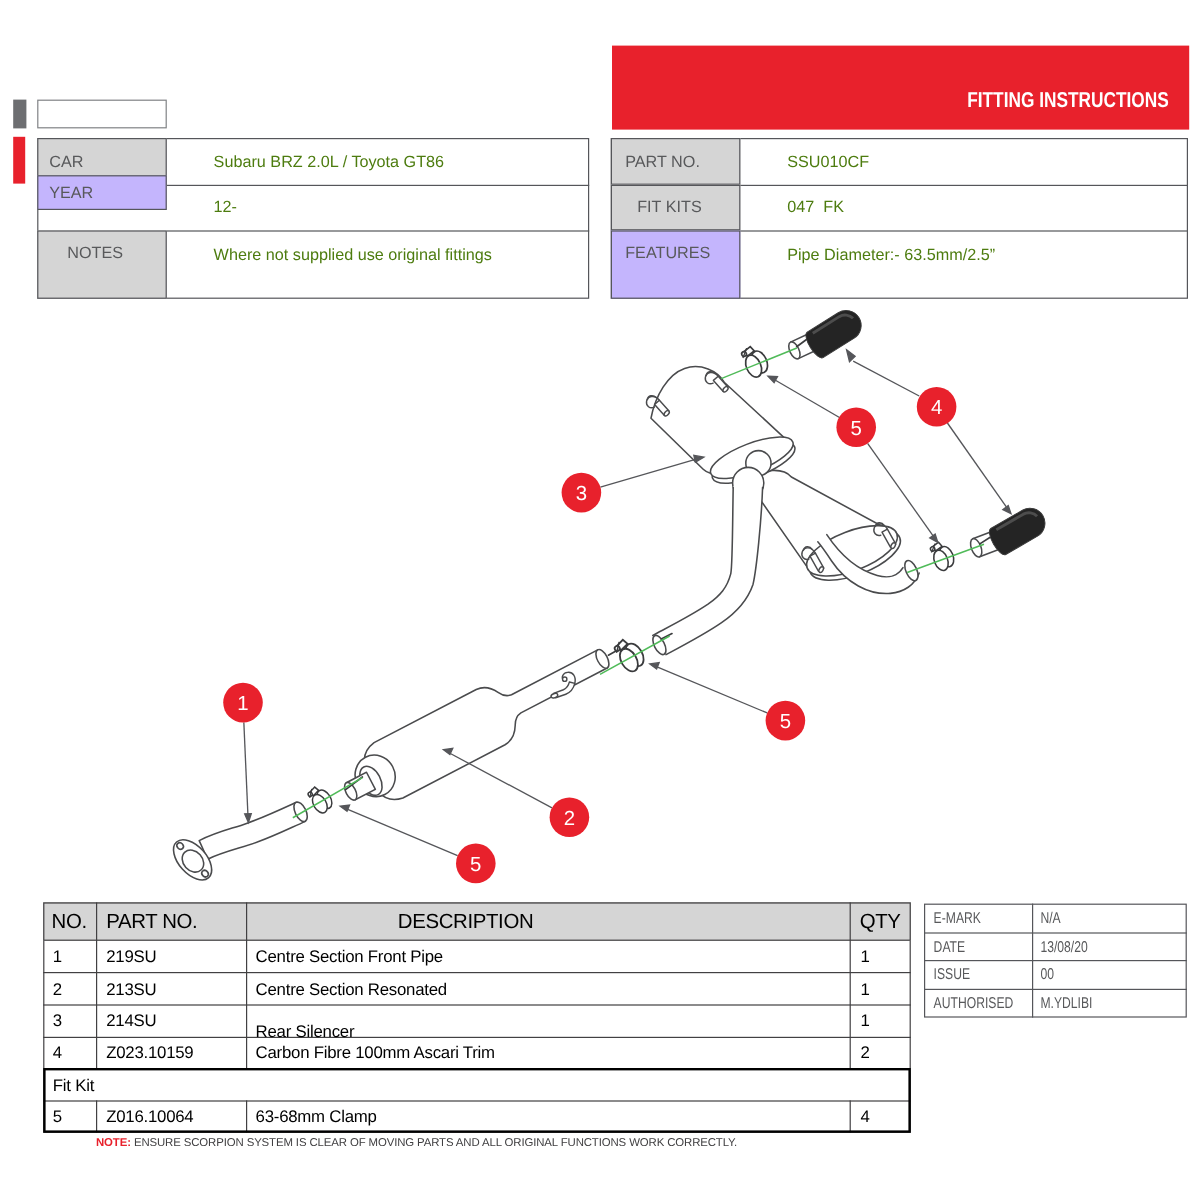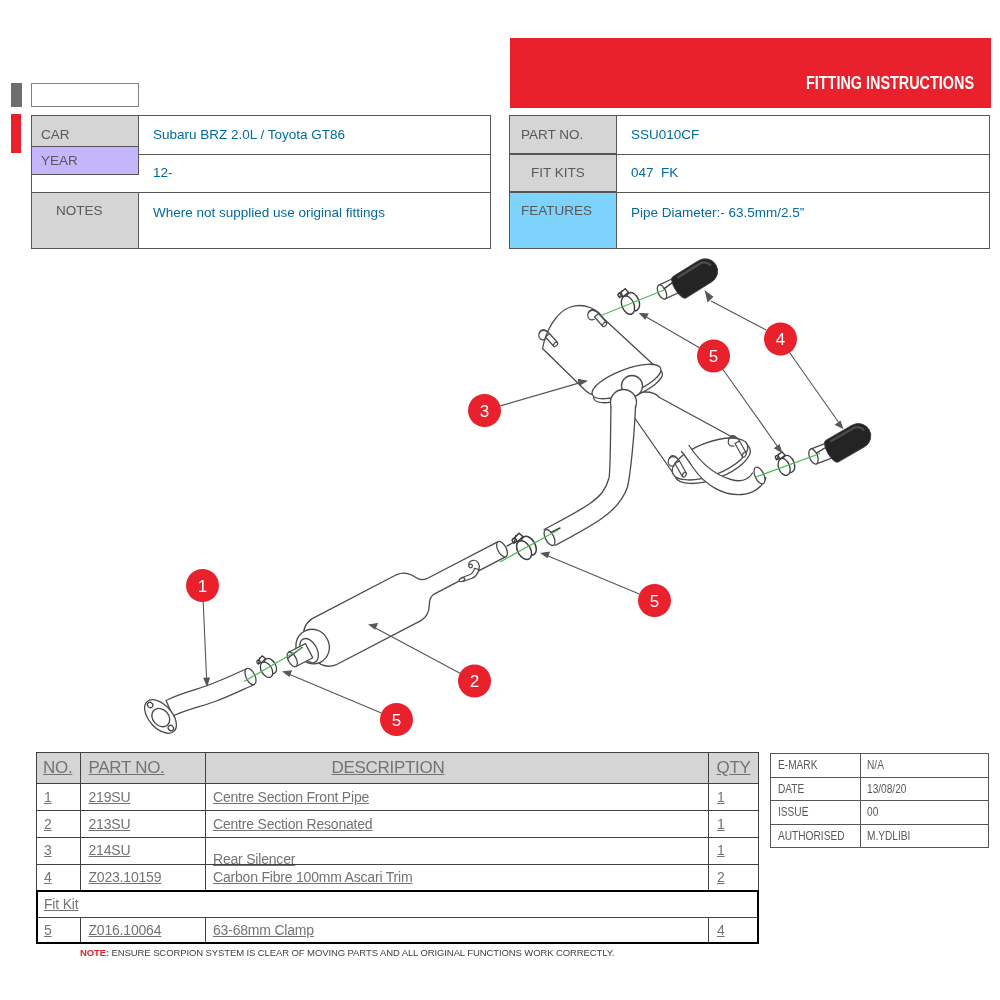--- a/index.html
+++ b/index.html
@@ -1,21 +1,21 @@
 <!DOCTYPE html>
 <html><head>
 <meta charset="utf-8">
 <style>
 html,body{margin:0;padding:0;width:1000px;height:1000px;background:#fff;
 font-family:"Liberation Sans",sans-serif;}
 .abs{position:absolute;}
 .cell{position:absolute;display:flex;align-items:center;box-sizing:border-box;}
 .lbl{color:#58595b;font-size:13.5px;}
-.val{color:#0369a1;font-size:13.5px;}
-.dk{color:#737373;text-decoration:underline;}
+.val{color:#4d7c0f;font-size:13.5px;margin-left:25px;}
+.dk{color:#000000;}
 .cx{display:inline-block;transform:scaleX(0.78);transform-origin:0 50%;white-space:pre;}
 </style>
 </head>
 <body>
 
 <div class="abs" style="left:11px;top:83px;width:11px;height:24px;background:#6d6e71"></div>
 <div class="abs" style="left:31px;top:83px;width:106px;height:22px;border:1.2px solid #808285;background:#fff"></div>
 <div class="abs" style="left:11px;top:114px;width:10px;height:39px;background:#e8212c"></div>
 
 <div class="abs" style="left:510px;top:38px;width:481px;height:70px;background:#e8212c"></div>
@@ -37,21 +37,21 @@
 <div class="cell val" style="left:153px;top:154px;height:37.5px;">12-</div>
 <div class="cell val" style="left:153px;top:191.5px;height:42px;">Where not supplied use original fittings</div>
 
 <div class="abs" style="left:509px;top:115px;width:481px;height:134px;border:1.4px solid #55565a;box-sizing:border-box;"></div>
 <div class="cell" style="left:509px;top:115px;width:108px;height:39px;background:#d5d5d5;border:1.4px solid #55565a;">
     <span class="lbl" style="padding-left:11px">PART NO.</span>
   </div>
 <div class="cell" style="left:509px;top:154px;width:108px;height:37.5px;background:#d5d5d5;border:1.4px solid #55565a;">
     <span class="lbl" style="padding-left:21px">FIT KITS</span>
   </div>
-<div class="cell" style="left:509px;top:191.5px;width:108px;height:57.5px;background:#7dd3fc;border:1.4px solid #55565a;">
+<div class="cell" style="left:509px;top:191.5px;width:108px;height:57.5px;background:#c4b5fd;border:1.4px solid #55565a;">
     <span class="lbl" style="padding-left:11px;align-self:flex-start;padding-top:10px">FEATURES</span>
   </div>
 <div class="abs" style="left:617px;top:154px;width:373px;height:0;border-top:1.4px solid #55565a;"></div>
 <div class="abs" style="left:617px;top:191.5px;width:373px;height:0;border-top:1.4px solid #55565a;"></div>
 <div class="cell val" style="left:631px;top:115px;height:39px;">SSU010CF</div>
 <div class="cell val" style="left:631px;top:154px;height:37.5px;">047&nbsp;&nbsp;FK</div>
 <div class="cell val" style="left:631px;top:191.5px;height:42px;">Pipe Diameter:- 63.5mm/2.5”</div>
 
 <svg class="abs" style="left:0;top:0" width="1000" height="1000" viewBox="0 0 1000 1000">
 <g stroke="#4a4b4d" stroke-width="1.3" fill="none" stroke-linecap="round" stroke-linejoin="round">

